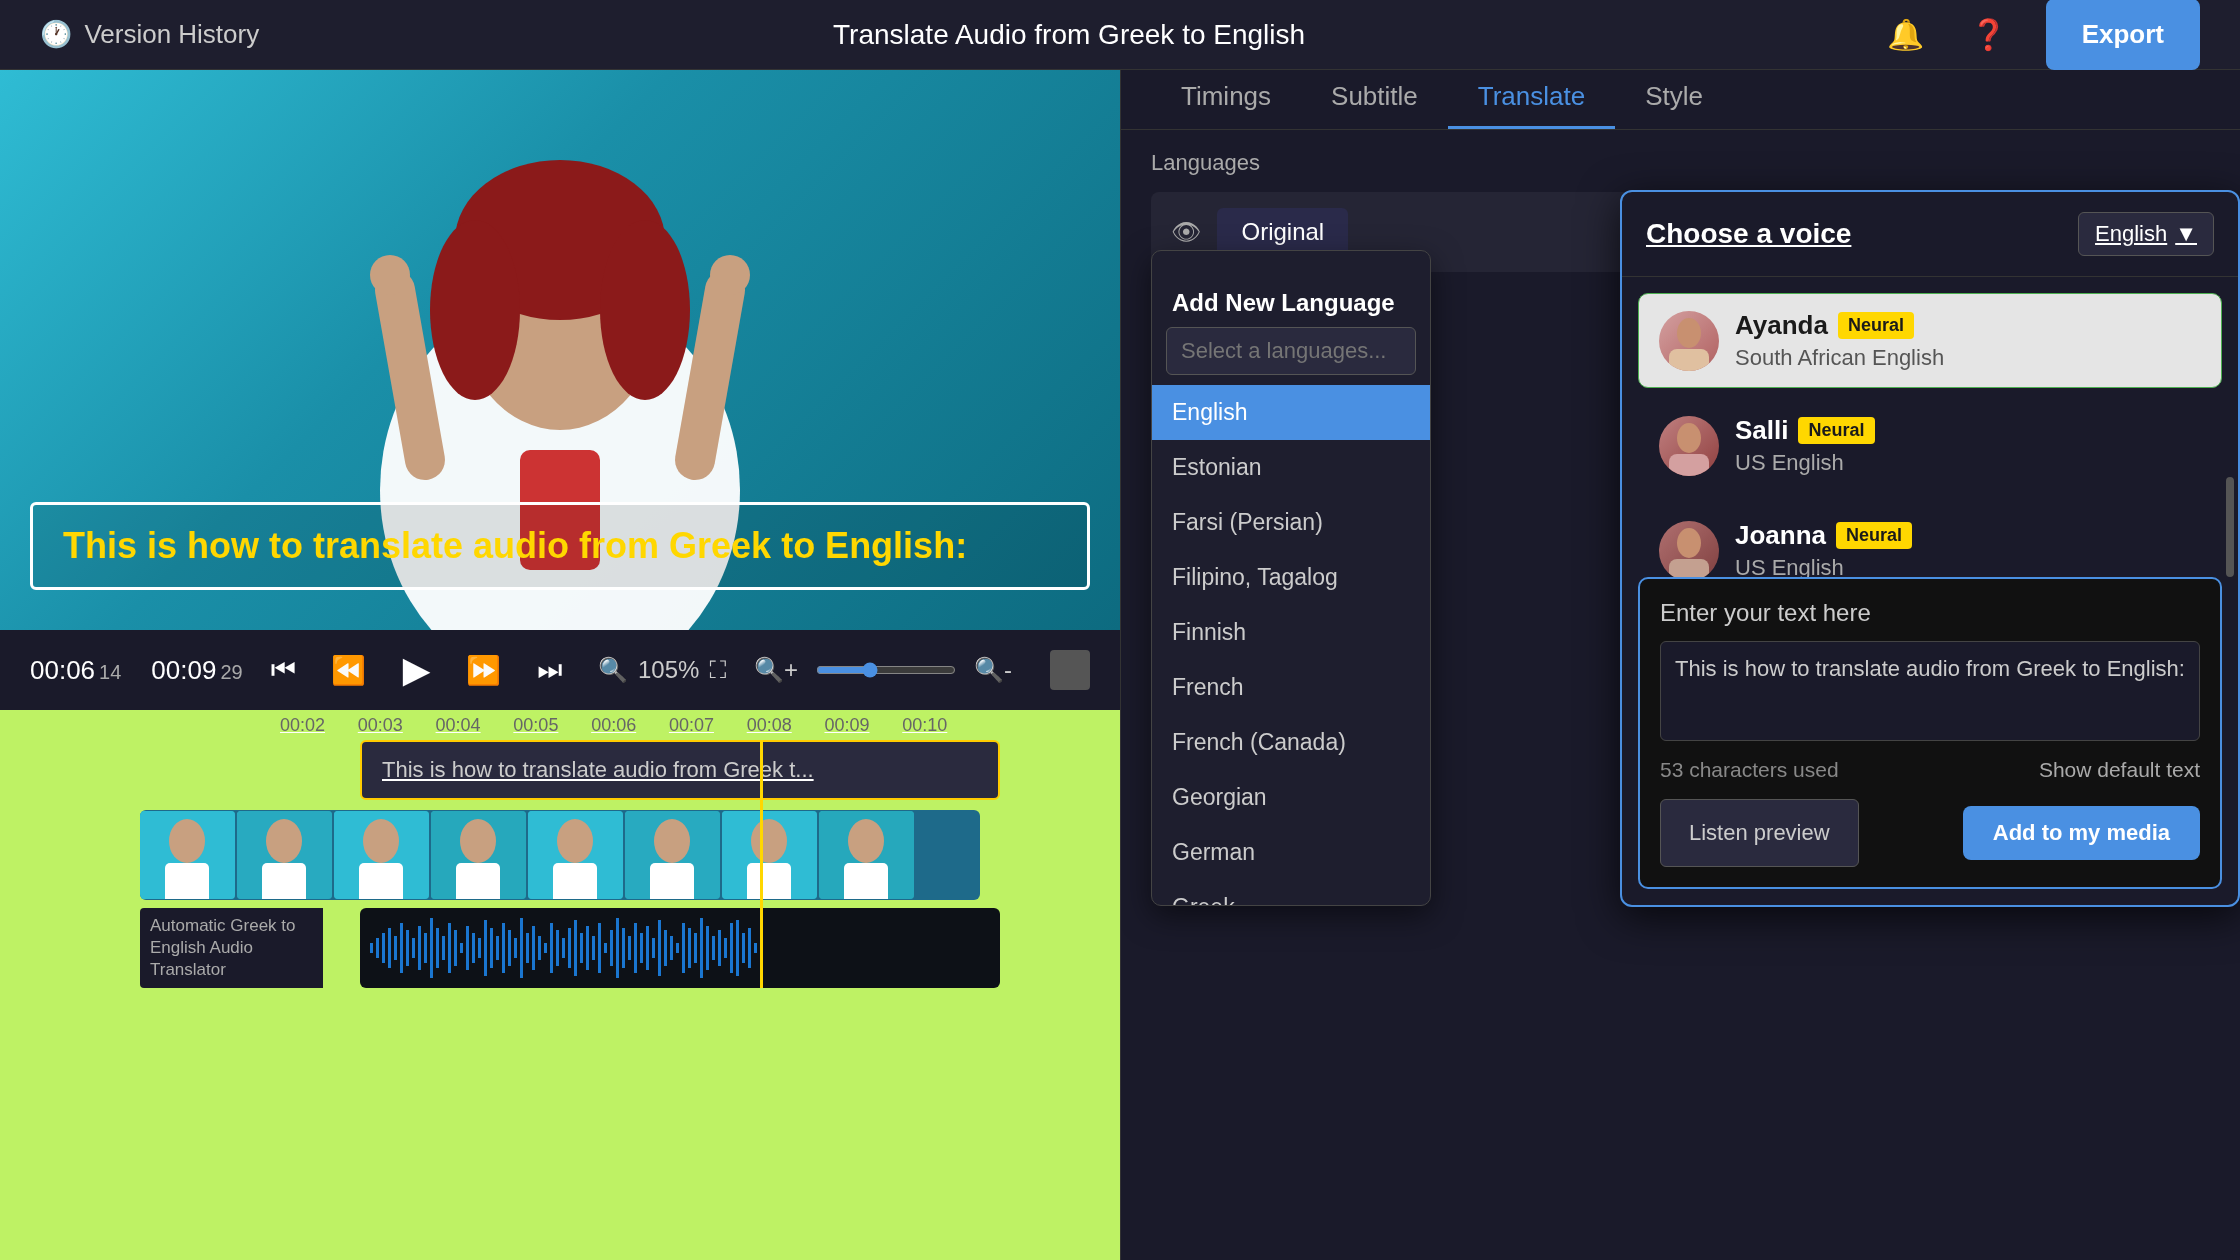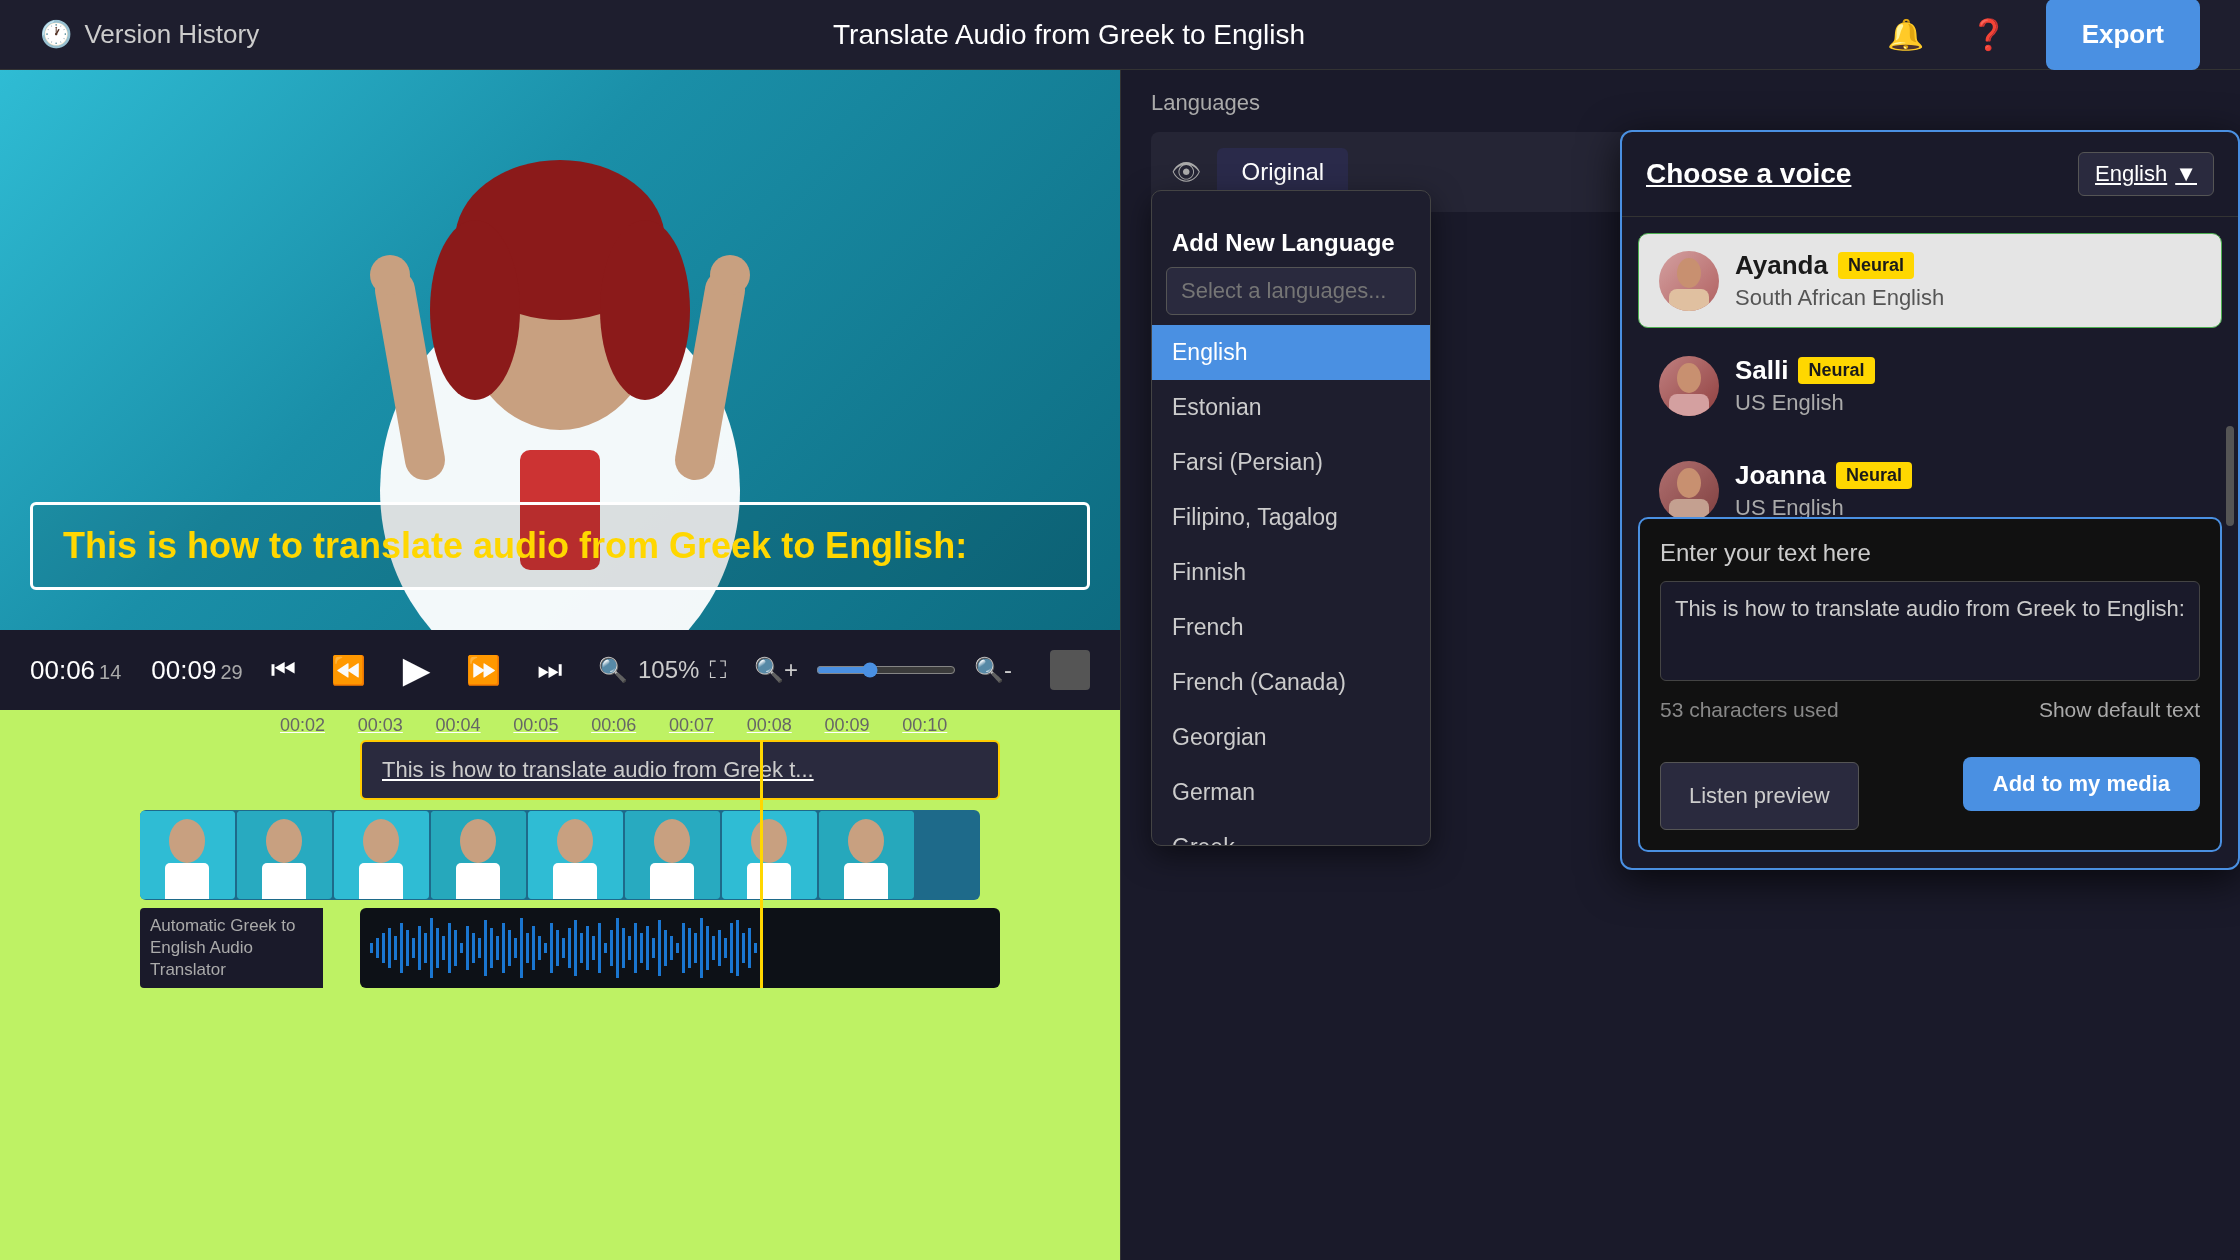--- a/index.html
+++ b/index.html
@@ -519,21 +519,21 @@
     }
 
     .preview-btn {
       background: #2a2a3e;
       border: 1px solid #555;
       border-radius: 6px;
       color: #ccc;
       font-size: 22px;
       padding: 20px 28px;
       cursor: pointer;
-      margin-top: 24px;
+      margin-top: 1px;
     }
 
     .add-media-btn {
       background: #4a90e2;
       border: none;
       border-radius: 8px;
       color: #fff;
       font-size: 22px;
       padding: 14px 30px;
       cursor: pointer;
@@ -780,20 +780,26 @@
               </g>
             </svg>
           </div>
         </div>
       </div>
     </div>
   </div>
 
   <div class="right-panel">
 
+    <div class="tab-bar">
+      <div class="tab-item">Timings</div>
+      <div class="tab-item">Subtitle</div>
+      <div class="tab-item active">Translate</div>
+      <div class="tab-item">Style</div>
+    </div>
 
     <div class="panel-content" style="position:relative;">
       <div class="languages-label">Languages</div>
 
       <div class="language-row">
         <span class="eye-icon">👁</span>
         <div class="lang-badge">Original</div>
       </div>
 
       <div class="dropdown-popup">

